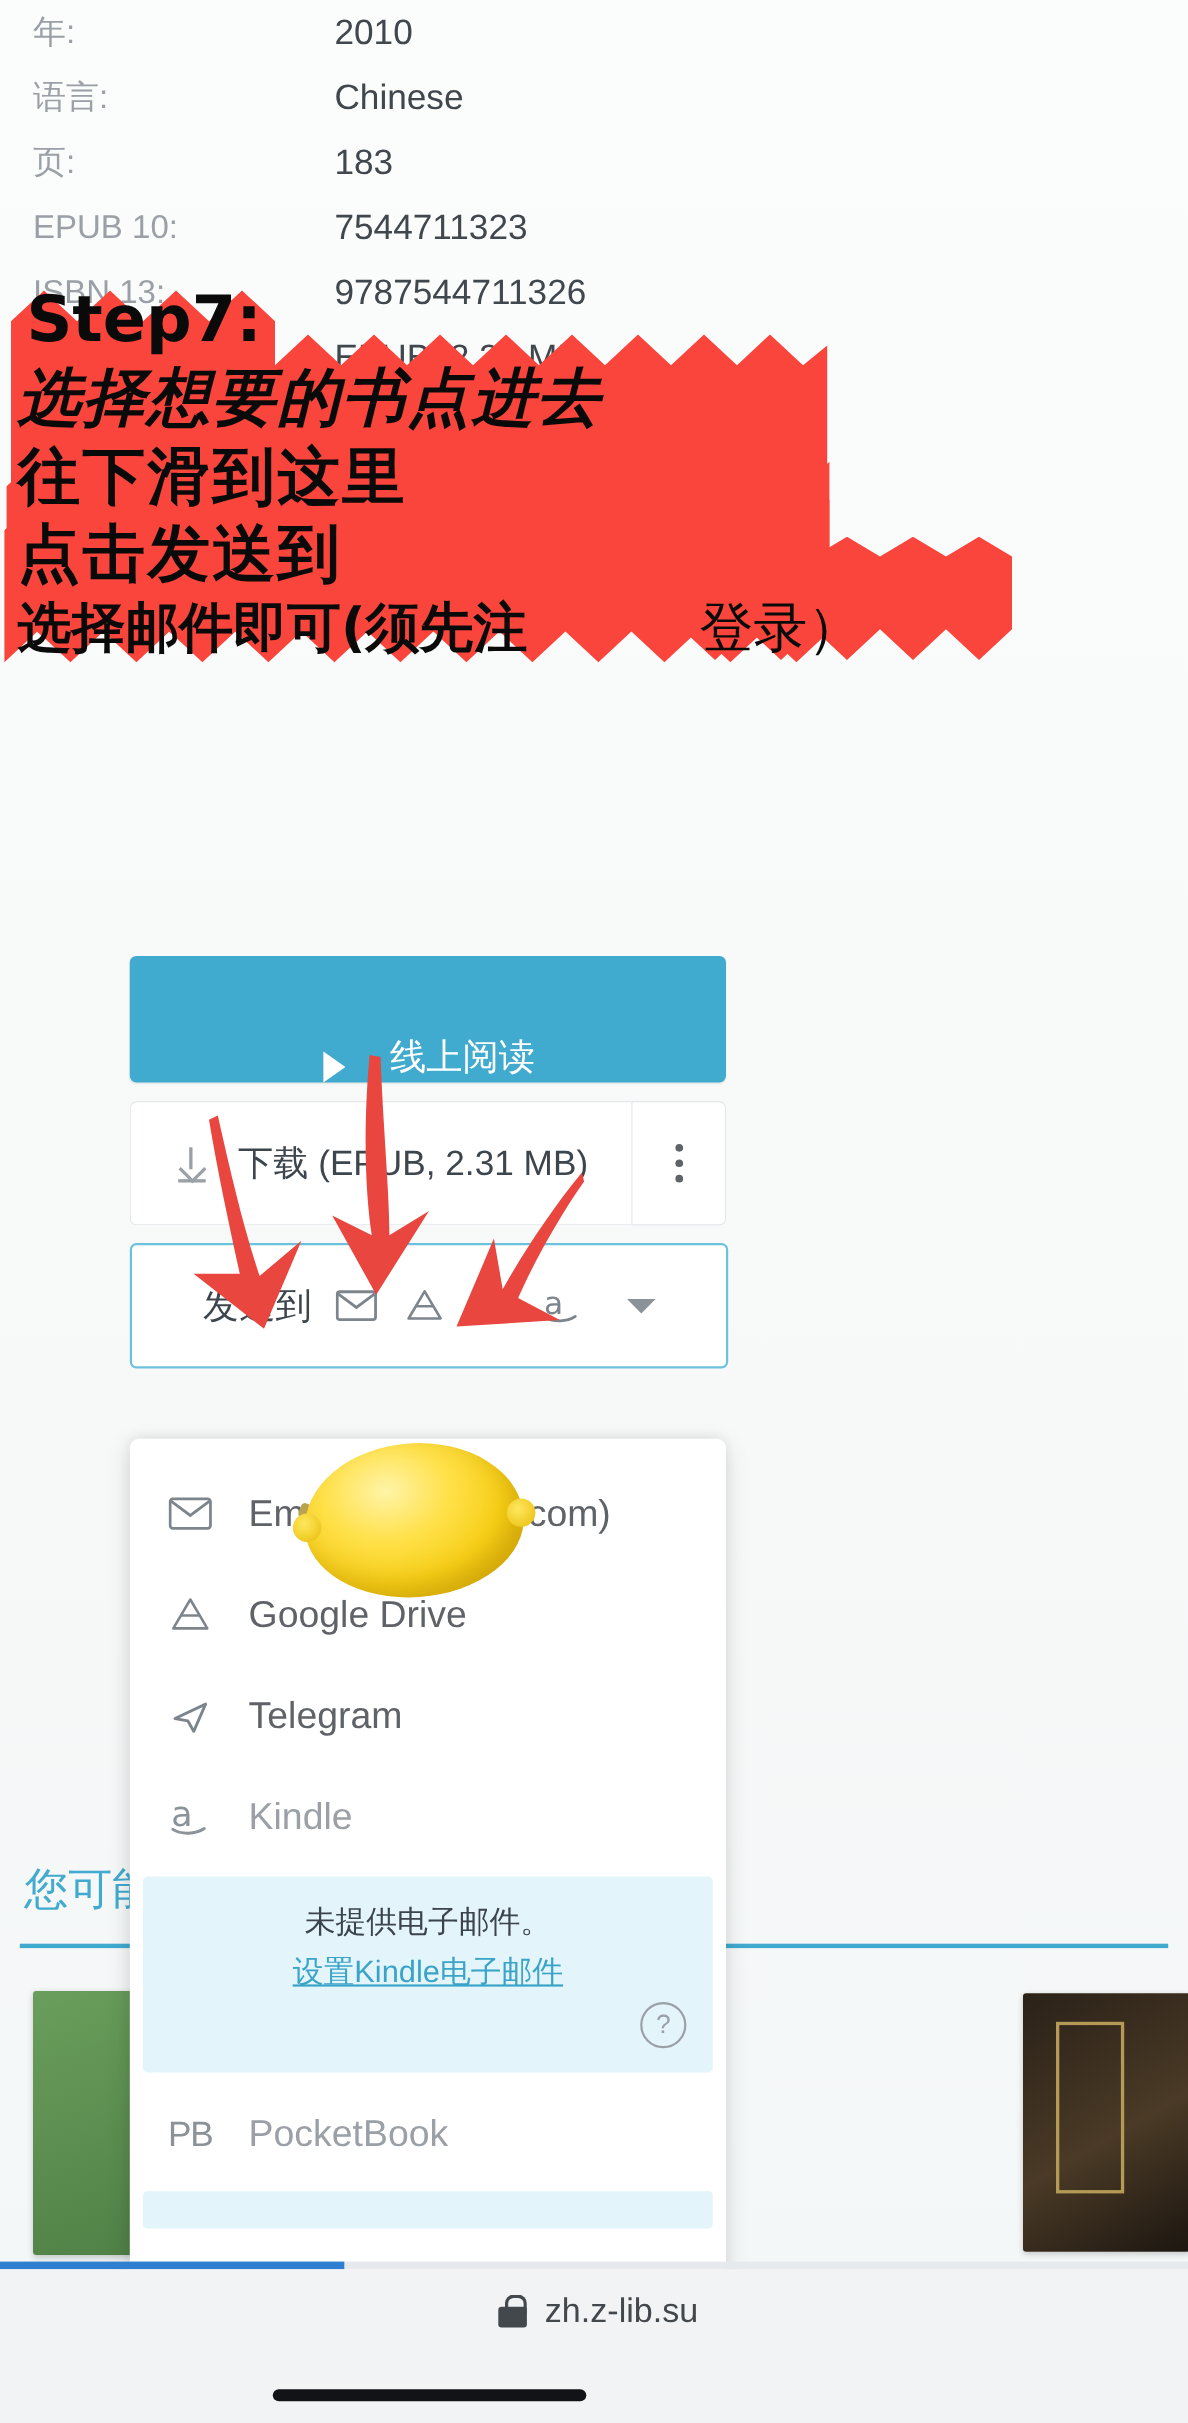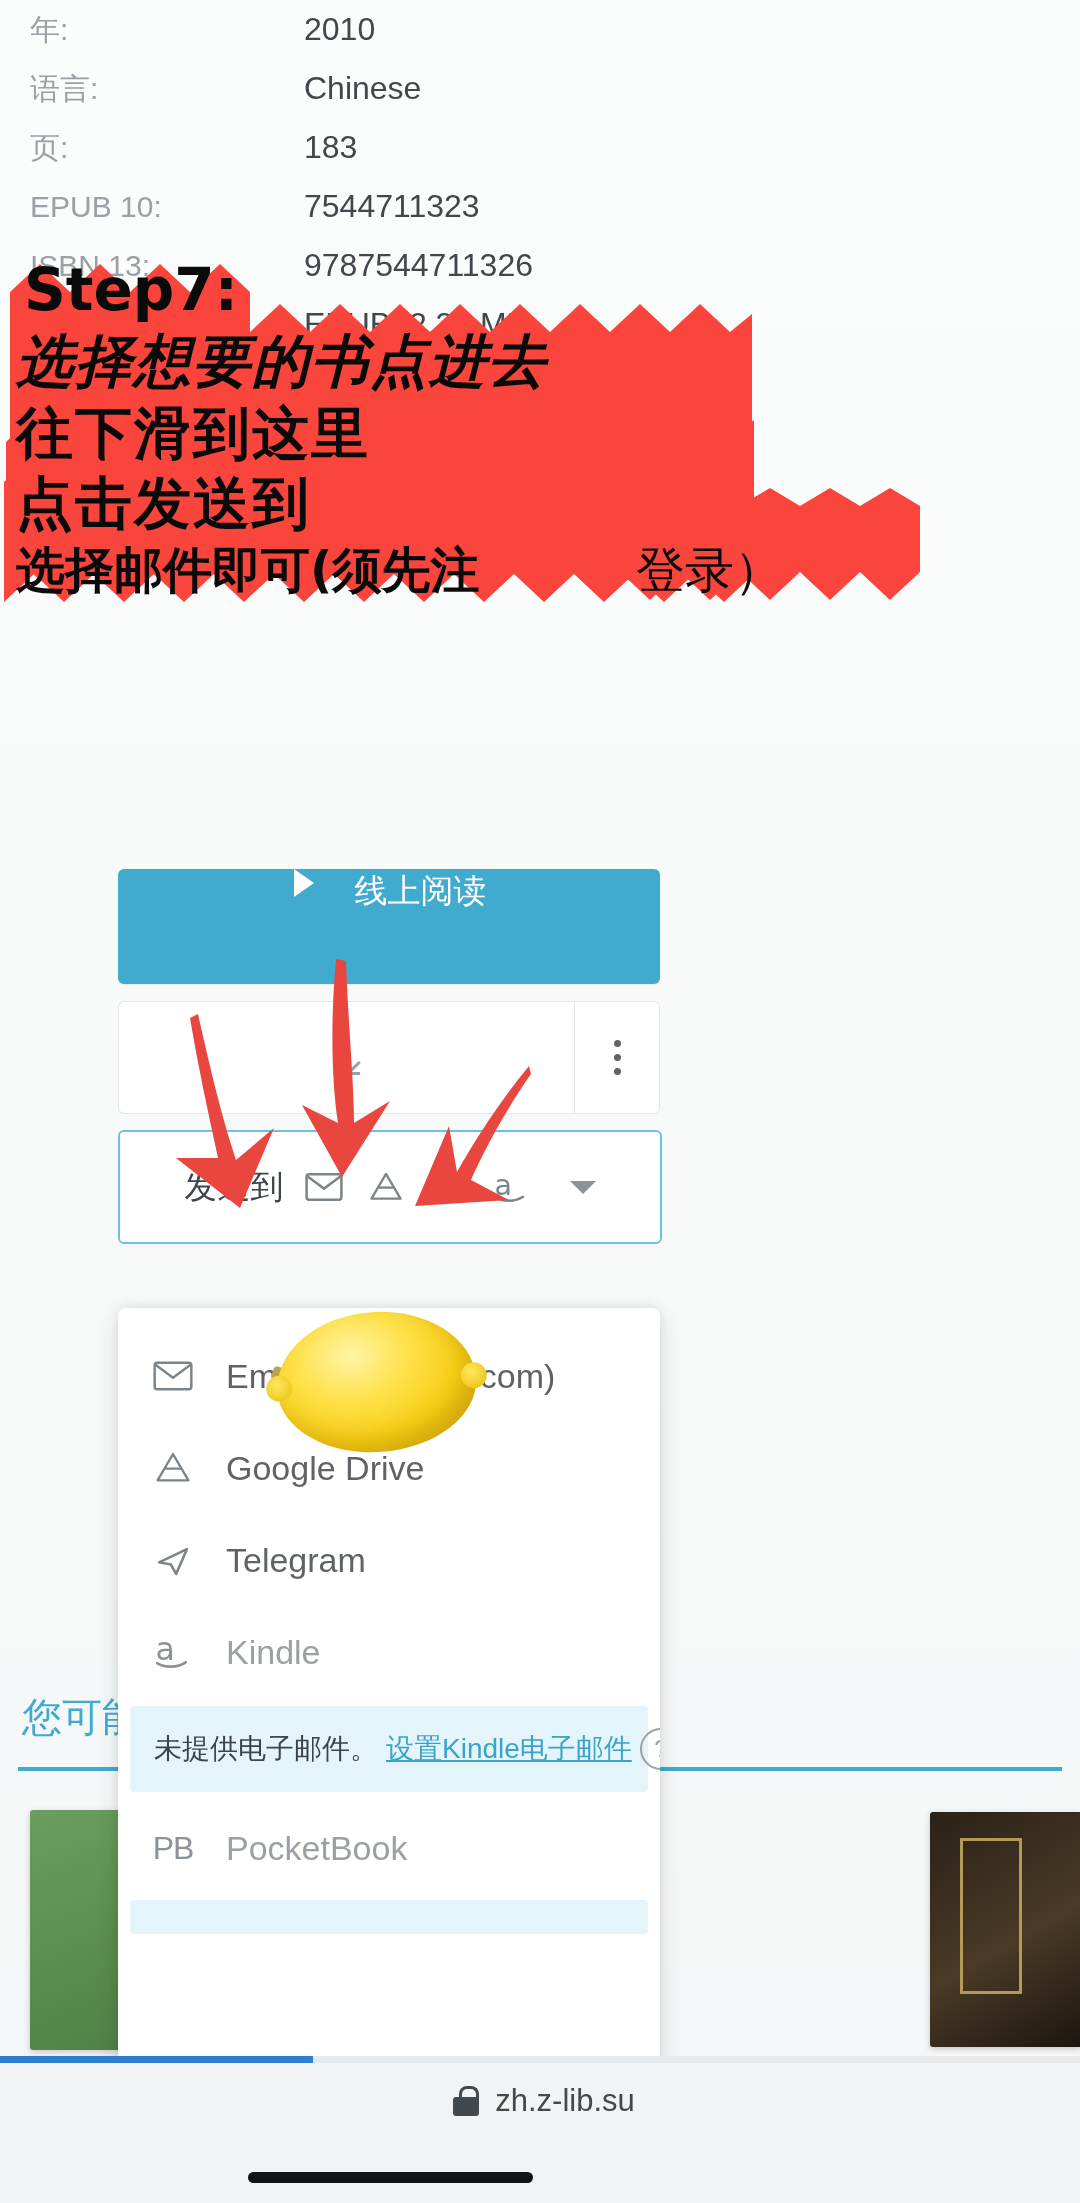--- a/index.html
+++ b/index.html
@@ -37,21 +37,21 @@
     position:absolute;left:304px;top:462px;
     font-size:32px;color:#3aa4c8;white-space:nowrap;
   }
   .cid-line .sep{color:#7d858c;}
 
   
   .read-btn{
     position:absolute;left:118px;top:869px;
     width:542px;height:115px;
     background:#41aacf;border-radius:6px;
-    display:flex;align-items:flex-start;justify-content:center;
+    display:flex;align-items:flex-end;justify-content:center;
     gap:37px;color:#ffffff;font-size:33px;
     box-shadow:0 1px 2px rgba(0,0,0,.08);
   }
   .playicon{
     width:26px;height:28px;position:relative;
   }
   .playicon:before{
     content:"";position:absolute;left:2px;top:0;
     width:0;height:0;
     border-left:20px solid #fff;
@@ -124,21 +124,21 @@
   .dd-divider{
     display:flex;align-items:center;gap:20px;
     padding:0 30px;height:78px;color:#8b9298;font-size:30px;
   }
   .dd-divider .ln{flex:1;height:1px;background:#e0e3e6;}
   .kindle-note{
     margin:8px 12px 10px 12px;
     background:#e4f4fb;border-radius:4px;
     padding:22px 24px;box-sizing:border-box;
     font-size:28px;color:#3c444b;
-    display:flex;align-items:center;gap:8px;white-space:nowrap;
+    display:flex;align-items:center;gap:8px;white-space:nowrap;flex-direction:column;
   }
   .kindle-note a{color:#3aa4c8;text-decoration:underline;}
   .qmark{
     margin-left:auto;width:38px;height:38px;border:2px solid #9aa0a6;border-radius:50%;
     color:#9aa0a6;font-size:24px;display:flex;align-items:center;justify-content:center;flex:none;
   }
   .dd-stub{
     margin:6px 12px 0 12px;height:34px;background:#e4f4fb;border-radius:4px;
   }
 
@@ -271,20 +271,21 @@
   <div class="read-btn">
     <span class="playicon"></span>
     <span>线上阅读</span>
   </div>
 
   <div class="dl-wrap">
     <div class="dl-btn">
       <span class="dlicon">
           <span class="dlbase"></span>
         </span>
+      <span>下载 (EPUB, 2.31 MB)</span>
     </div>
     <div class="dl-more">
       <span class="dots">
           <i></i>
           <i></i>
           <i></i>
         </span>
     </div>
   </div>
 

